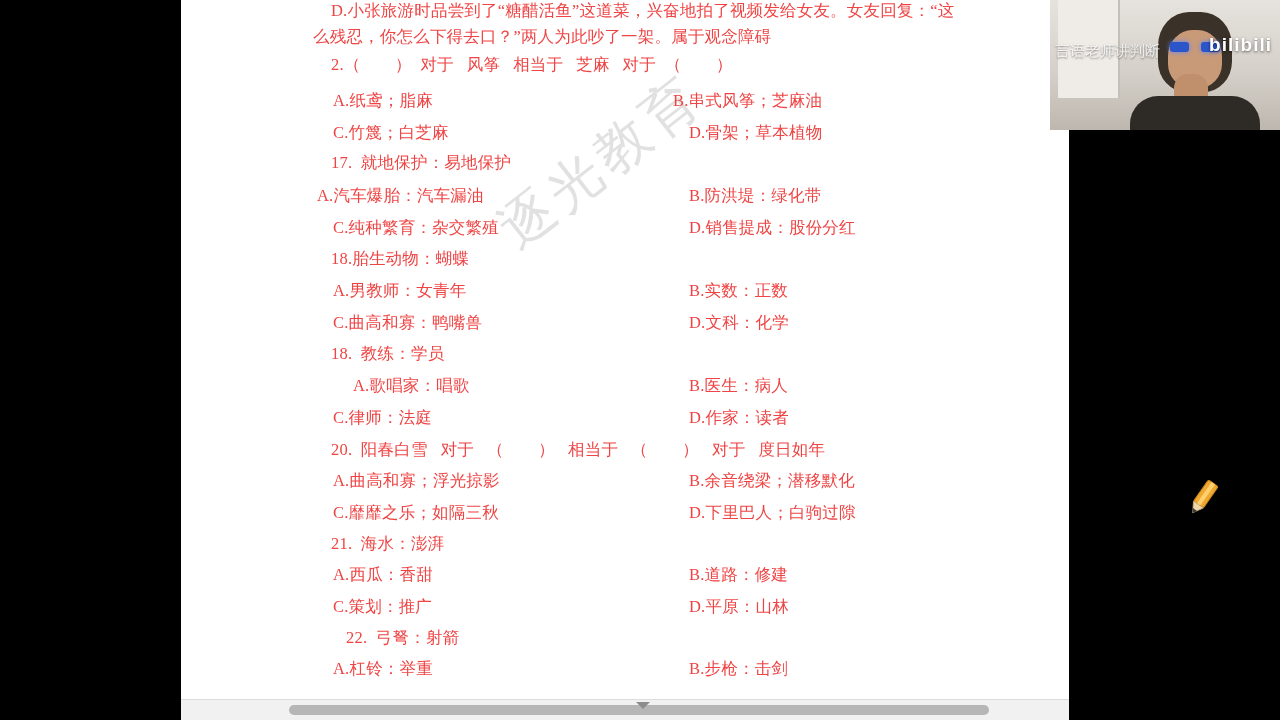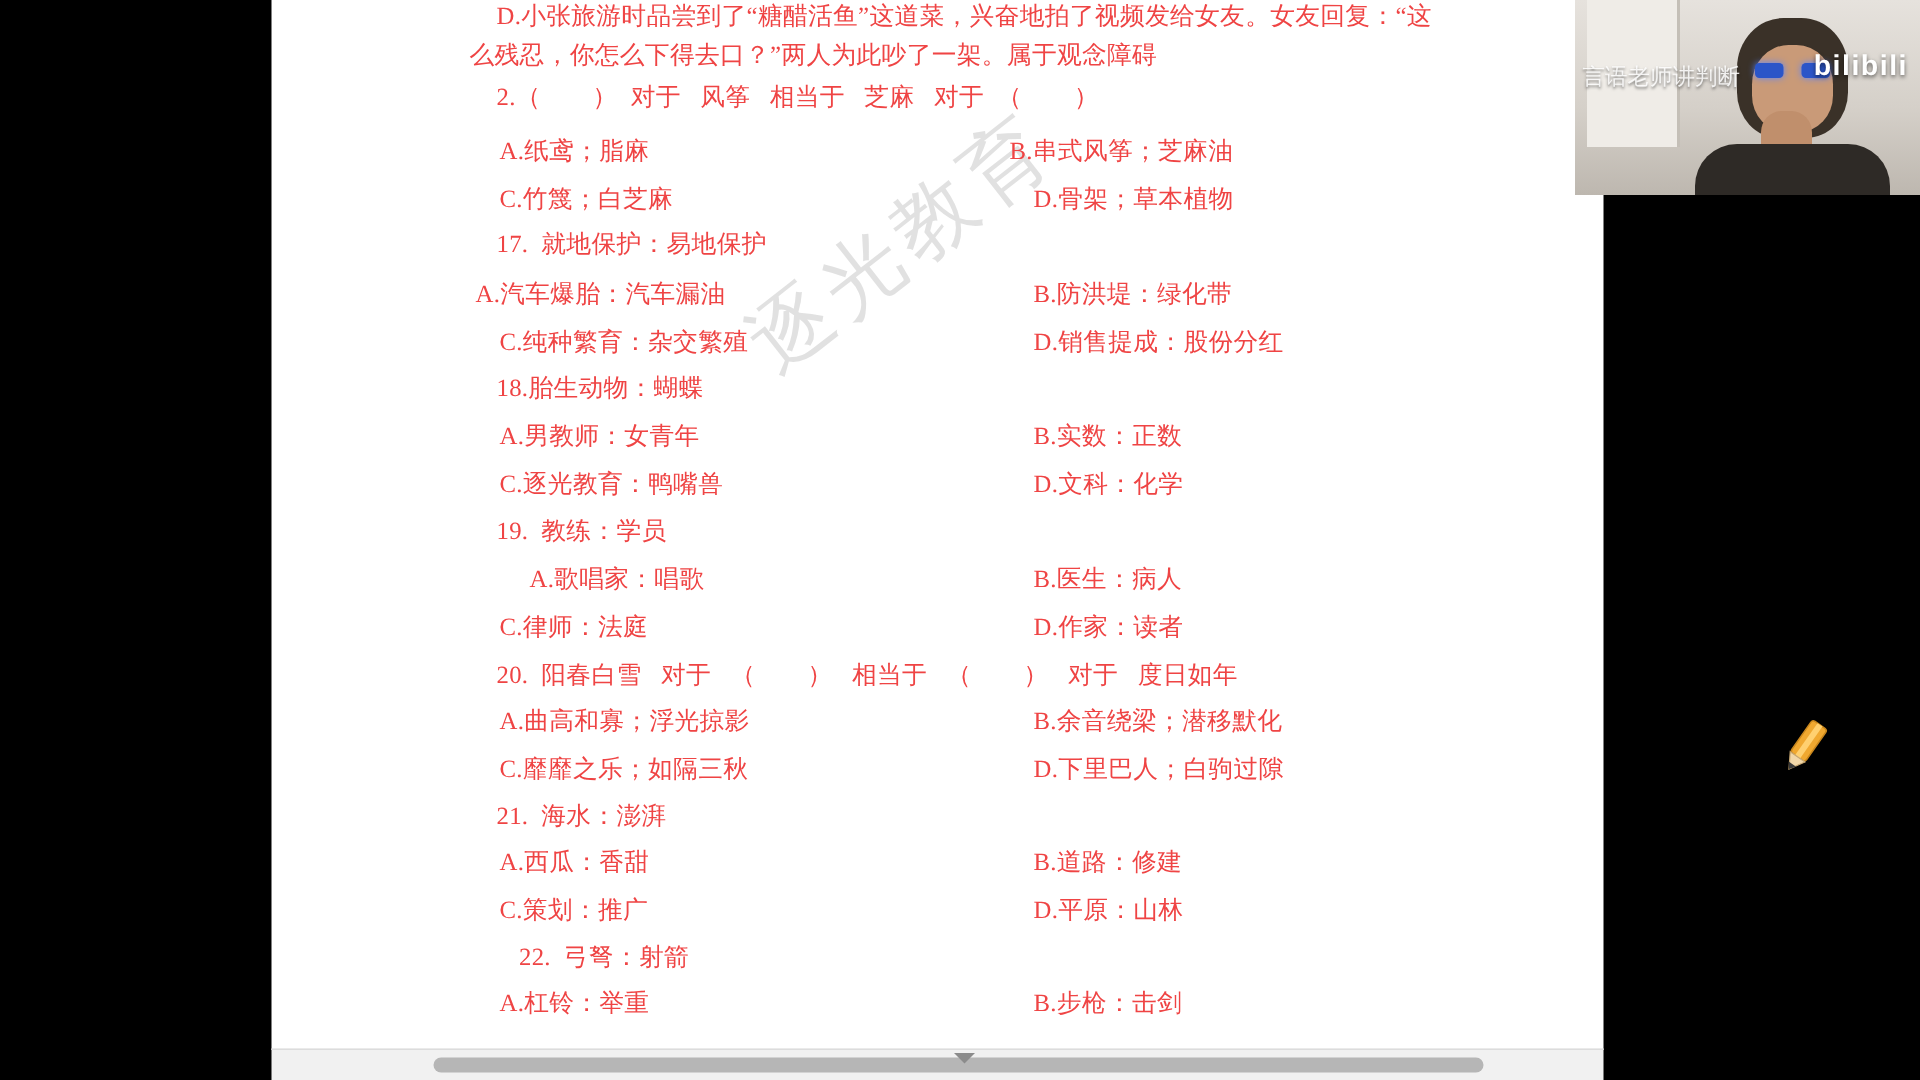--- a/index.html
+++ b/index.html
@@ -217,24 +217,24 @@
 
       <div class="line qline" style="left:150px; top:152px;">17.  就地保护：易地保护</div>
       <div class="line opt" style="left:136px; top:185px;">A.汽车爆胎：汽车漏油</div>
       <div class="line opt" style="left:508px; top:185px;">B.防洪堤：绿化带</div>
       <div class="line opt" style="left:152px; top:217px;">C.纯种繁育：杂交繁殖</div>
       <div class="line opt" style="left:508px; top:217px;">D.销售提成：股份分红</div>
 
       <div class="line qline" style="left:150px; top:248px;">18.胎生动物：蝴蝶</div>
       <div class="line opt" style="left:152px; top:280px;">A.男教师：女青年</div>
       <div class="line opt" style="left:508px; top:280px;">B.实数：正数</div>
-      <div class="line opt" style="left:152px; top:312px;">C.逐光教育：鸭嘴兽</div>
+      <div class="line opt" style="left:152px; top:312px;">C.曲高和寡：鸭嘴兽</div>
       <div class="line opt" style="left:508px; top:312px;">D.文科：化学</div>
 
-      <div class="line qline" style="left:150px; top:343px;">19.  教练：学员</div>
+      <div class="line qline" style="left:150px; top:343px;">18.  教练：学员</div>
       <div class="line opt" style="left:152px; top:375px;margin-left:20px;">A.歌唱家：唱歌</div>
       <div class="line opt" style="left:508px; top:375px;">B.医生：病人</div>
       <div class="line opt" style="left:152px; top:407px;">C.律师：法庭</div>
       <div class="line opt" style="left:508px; top:407px;">D.作家：读者</div>
 
       <div class="line qline" style="left:150px; top:439px;">20.  阳春白雪   对于   （        ）   相当于   （        ）   对于   度日如年</div>
       <div class="line opt" style="left:152px; top:470px;">A.曲高和寡；浮光掠影</div>
       <div class="line opt" style="left:508px; top:470px;">B.余音绕梁；潜移默化</div>
       <div class="line opt" style="left:152px; top:502px;">C.靡靡之乐；如隔三秋</div>
       <div class="line opt" style="left:508px; top:502px;font-family:Liberation Serif, serif;">D.下里巴人；白驹过隙</div>

